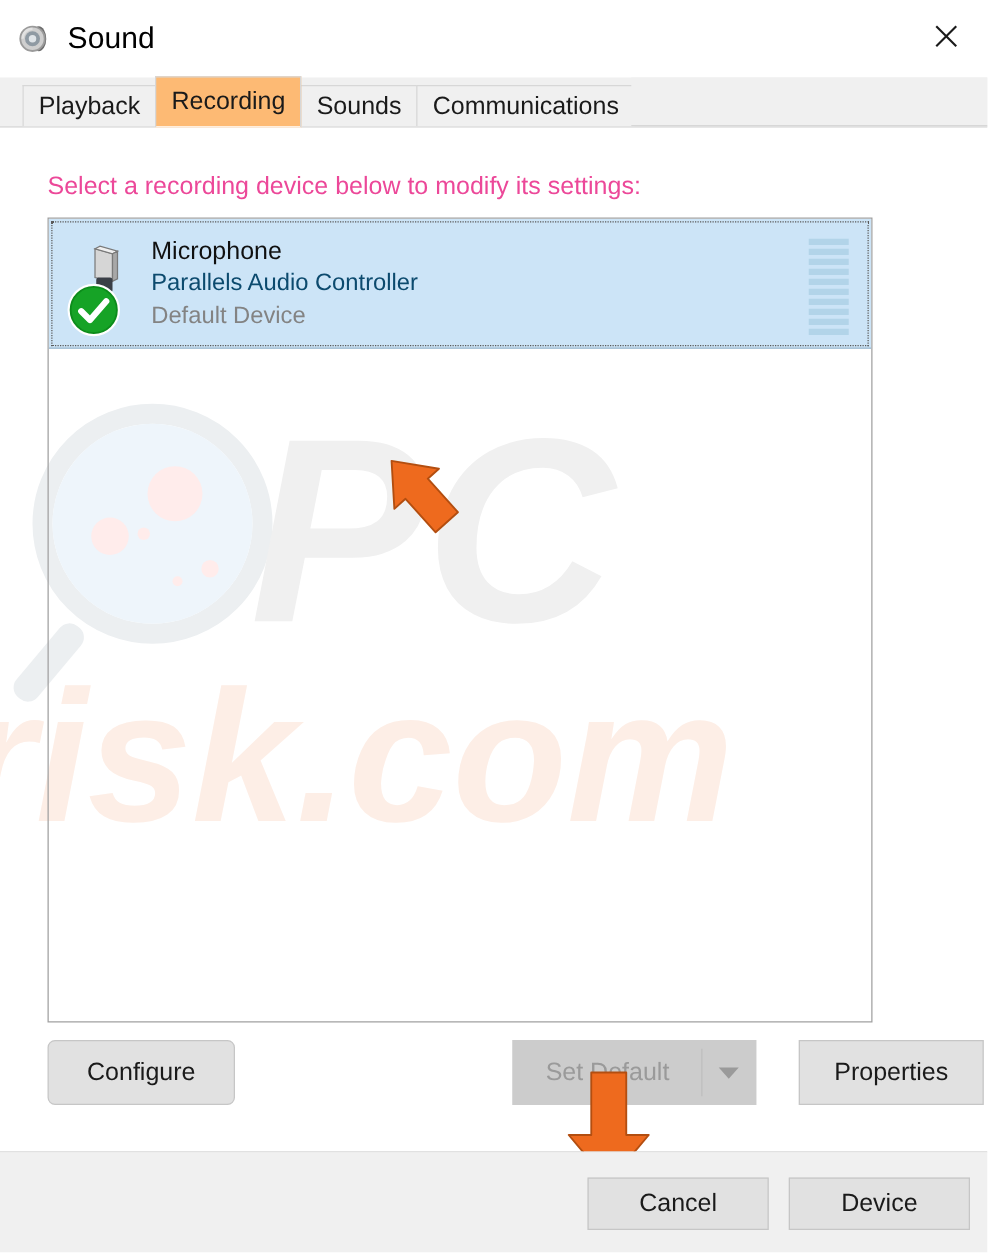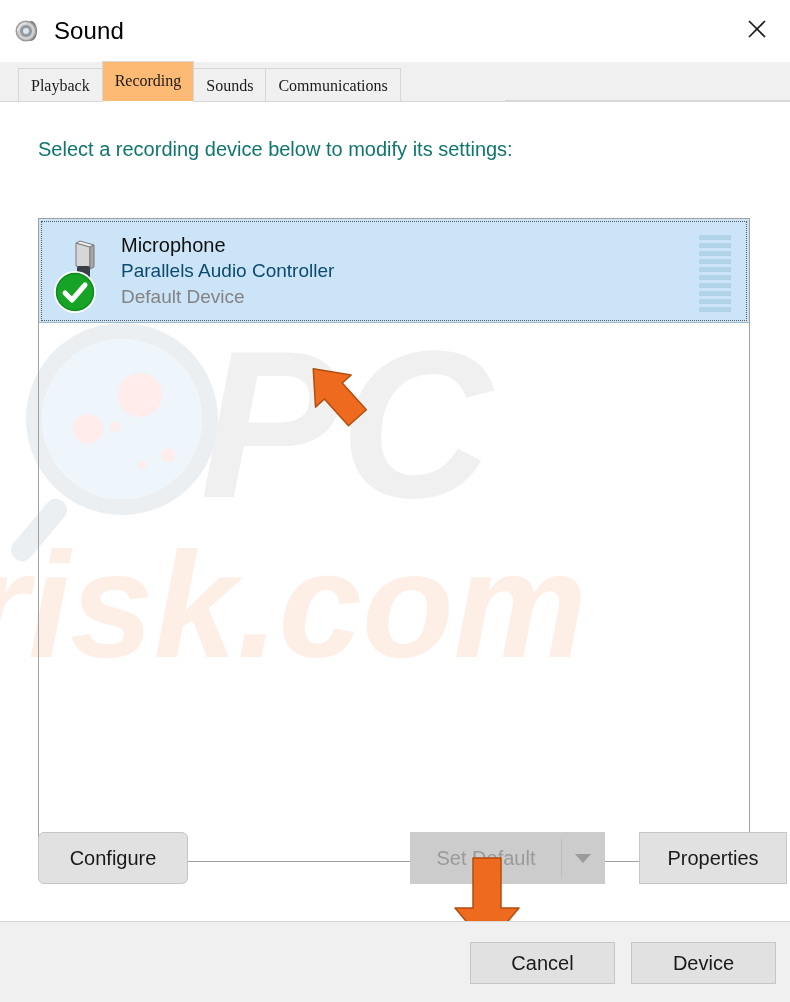--- a/index.html
+++ b/index.html
@@ -87,30 +87,29 @@
     bottom: 0;
     background: #f0f0f0;
     border-bottom: 1px solid #d7d7d7;
     box-sizing: border-box;
   }
   .tab {
     position: relative;
     height: 33px;
     line-height: 33px;
     padding: 0 12px;
-    font-size: 16px;
+    font-size: 20px;
     color: #1a1a1a;
     background: #f0f0f0;
     border: 1px solid #d7d7d7;
     border-bottom: none;
     box-sizing: border-box;
     cursor: pointer;
     white-space: nowrap;
     margin-right: -1px;
-    font-family: Liberation Serif, serif;
   }
   .tab.active {
     background: #fdba74;
     height: 41px;
     line-height: 38px;
     margin-bottom: -1px;
     border-color: #d7d7d7;
     border-bottom: 1px solid #ffffff;
     z-index: 4;
     font-weight: normal;
@@ -133,37 +132,36 @@
     height: 420px;
     pointer-events: none;
     z-index: 0;
   }
 
   .instruction {
     position: absolute;
     left: 38px;
     top: 36px;
     font-size: 20px;
-    color: #0f766e;
+    color: #ec4899;
     z-index: 2;
   }
 
   
   .devicelist {
     position: absolute;
     left: 38px;
     top: 72px;
-    width: 712px;
+    width: 660px;
     height: 644px;
     background: transparent;
     border: 1px solid #a0a0a0;
     box-sizing: border-box;
     overflow: hidden;
     z-index: 2;
-    margin-top: 44px;
   }
   .device-row {
     position: relative;
     height: 104px;
     box-sizing: border-box;
     display: flex;
     align-items: center;
     cursor: default;
   }
   .device-row.selected {

